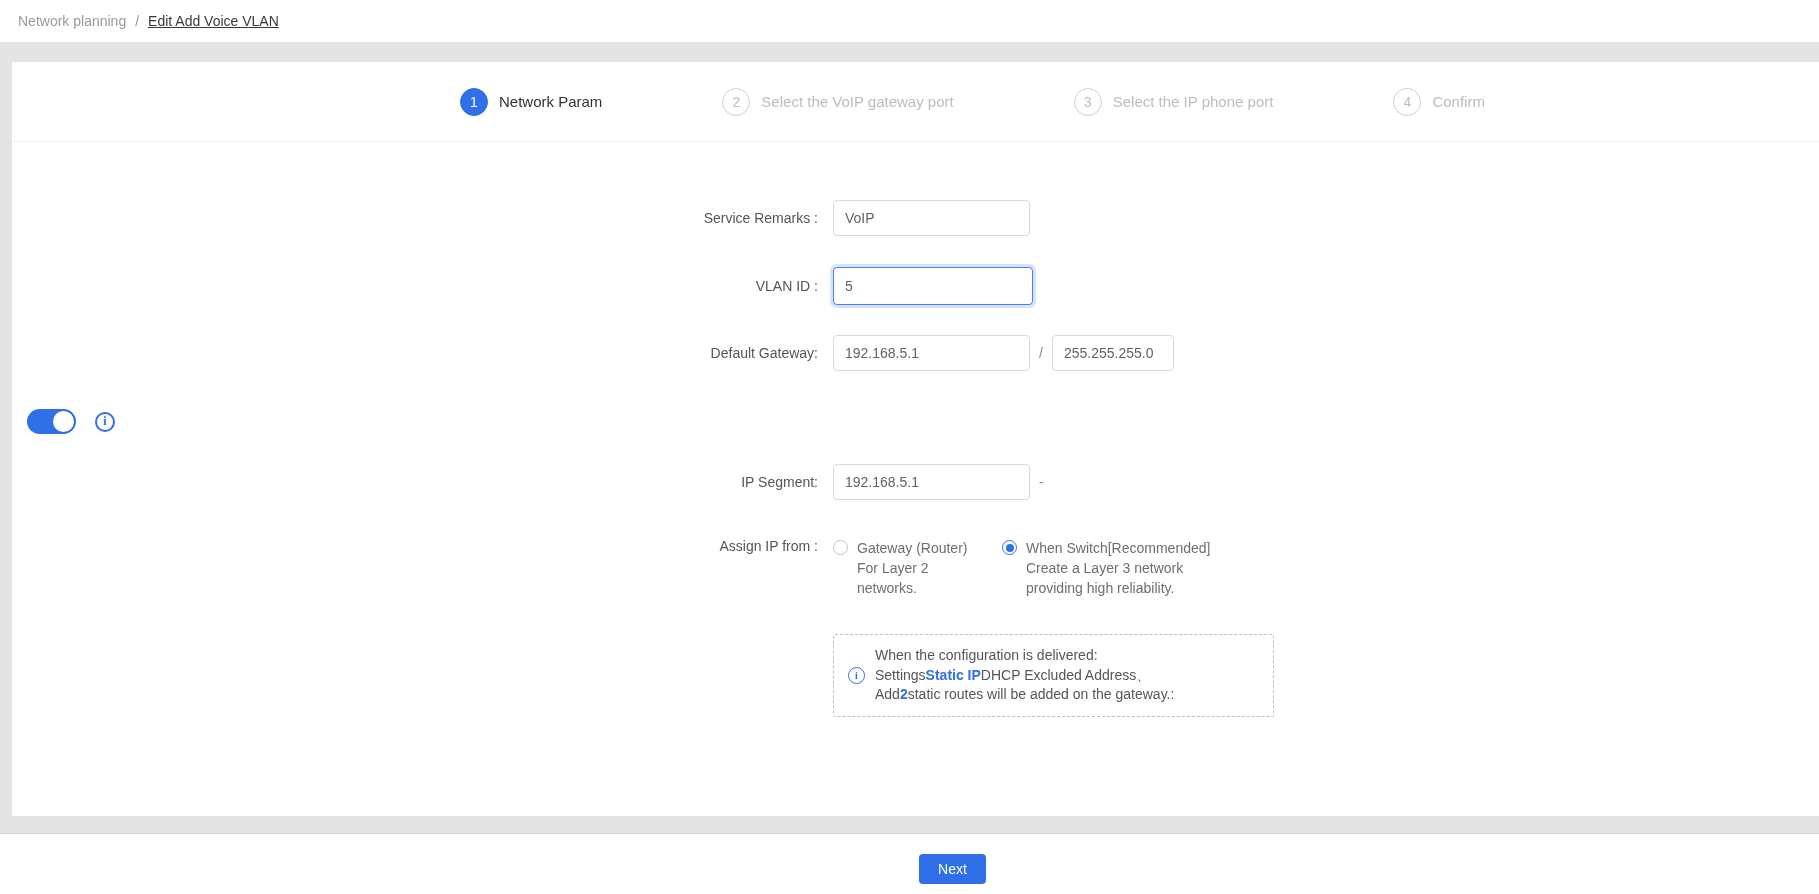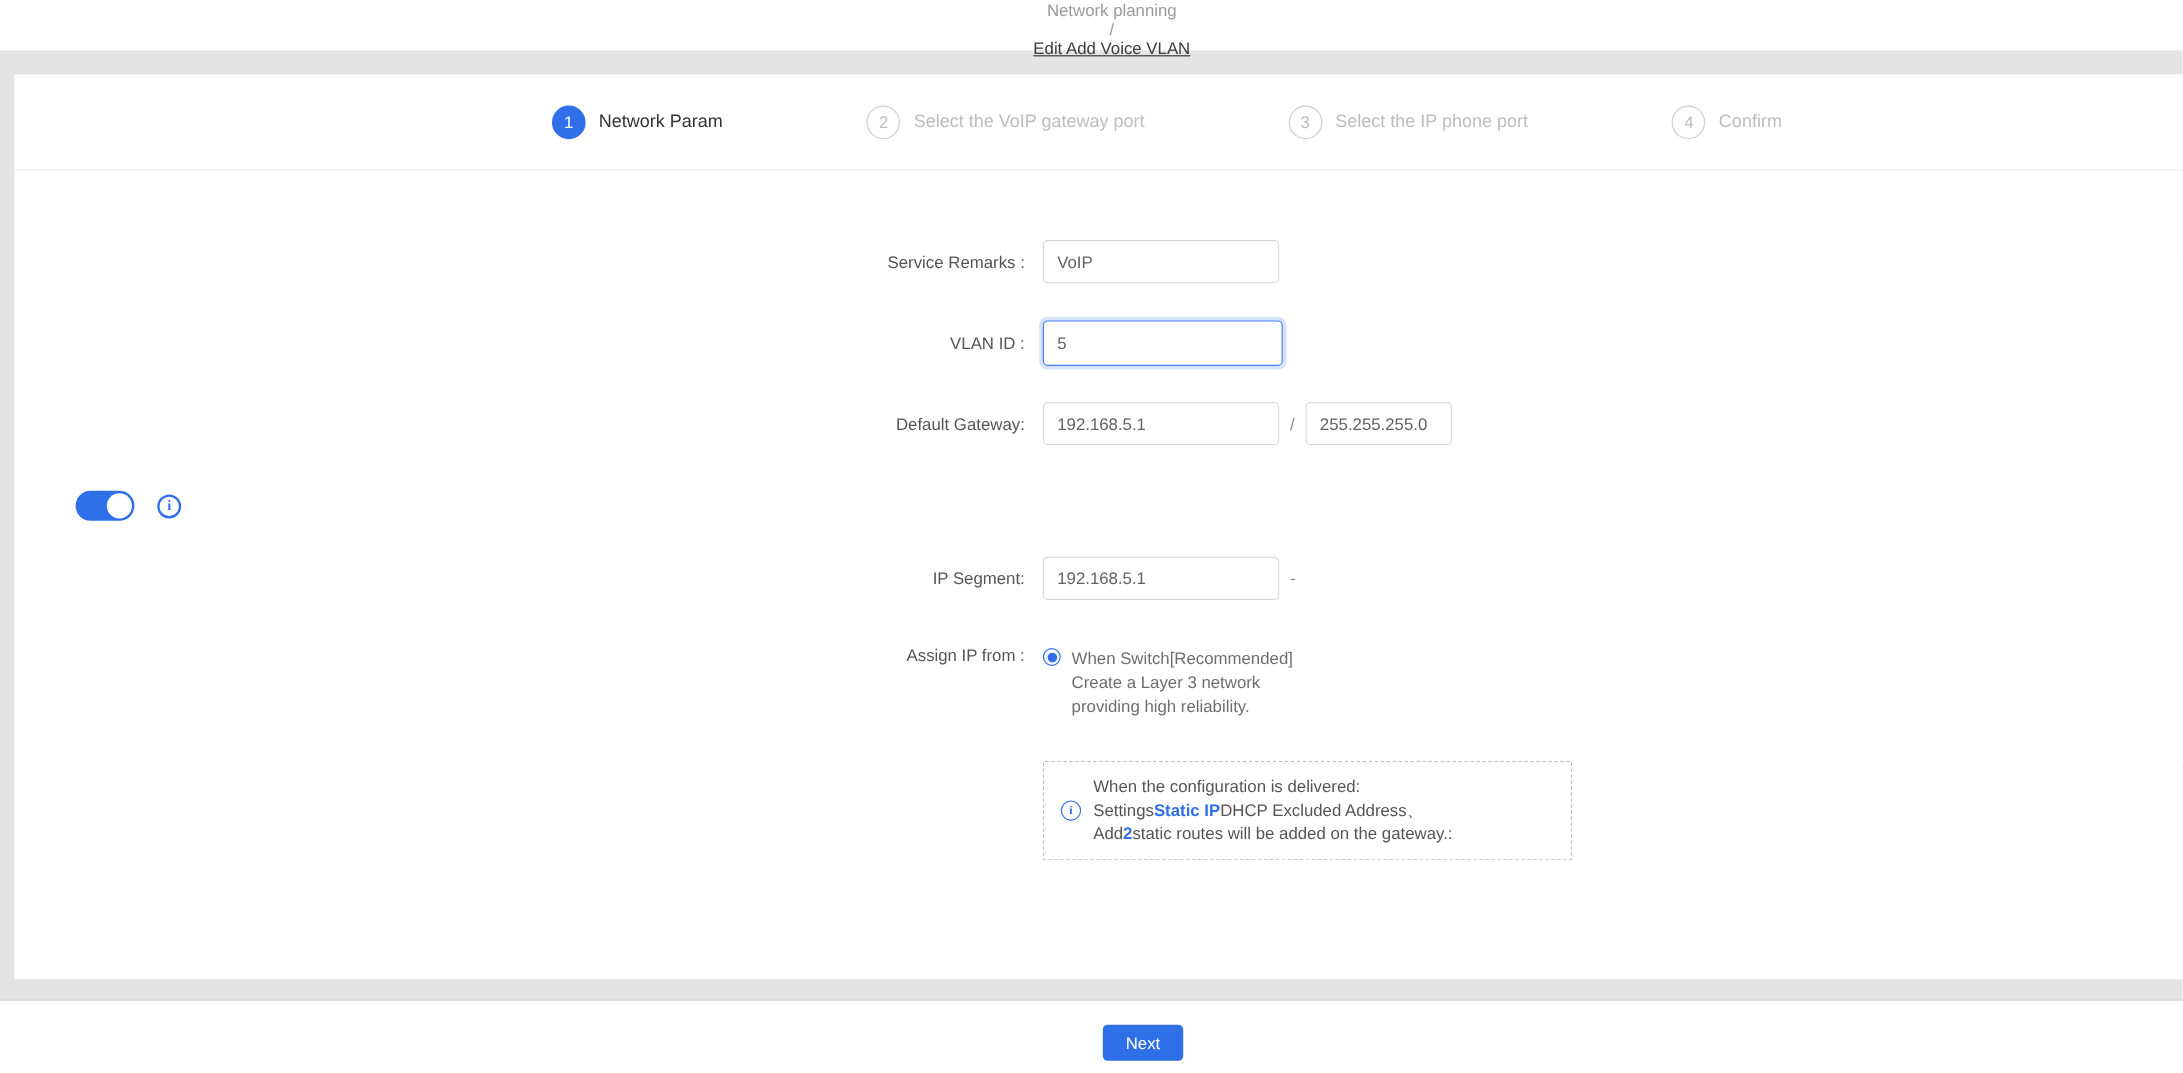--- a/index.html
+++ b/index.html
@@ -1,39 +1,39 @@
 <!DOCTYPE html>
 <html><head>
 <meta charset="utf-8">
 <style>
   * { margin:0; padding:0; }
   body { font-family:"Liberation Sans","DejaVu Sans",sans-serif; }
   .page { width:1819px; height:894px; position:relative; background:#fff; overflow:hidden; }
 
   
-  .breadcrumb { height:42px; display:flex; align-items:center; padding-left:34px; font-size:14px; background:#fff;flex-direction:column; }
+  .breadcrumb { height:42px; display:flex; align-items:center; padding-left:18px; font-size:14px; background:#fff; }
   .bc-parent { color:#9a9a9a; cursor:pointer; }
   .bc-sep { color:#9a9a9a; margin:0 9px; }
   .bc-current { color:#3a3a3a;text-decoration:underline; }
 
   
   .gray-band { background:#e4e4e4; height:792px; box-sizing:border-box; border-bottom:1px solid #d2d2d2; padding:20px 0 0 12px; }
   .card { background:#fff; width:1807px; height:754px; }
 
   
   .steps { height:80px; display:flex; align-items:center; padding-left:448px; gap:120px; border-bottom:1px solid #f0f0f0; box-sizing:border-box; }
   .step { display:flex; align-items:center; gap:11px; }
   .step-circle { width:28px; height:28px; border-radius:50%; display:flex; align-items:center; justify-content:center;
                  font-size:14px; border:1px solid #cfcfcf; color:#bdbdbd; box-sizing:border-box; background:#fff; flex:none; }
   .step--active .step-circle { background:#2f6fe8; border-color:#2f6fe8; color:#fff; }
   .step-label { font-size:15px; color:#bdbdbd; white-space:nowrap; }
   .step--active .step-label { color:#333; }
 
   
-  .form { padding-top:58px;margin-left:36px; }
+  .form { padding-top:58px; }
   .row { display:flex; align-items:center; }
   .row--top { align-items:flex-start; }
   .lbl { flex:0 0 806px; text-align:right; font-size:14px; color:#555; }
   .ctrl { margin-left:15px; display:flex; align-items:center; }
   .row--top .ctrl { align-items:flex-start; }
 
   .ipt { width:197px; height:36px; box-sizing:border-box; border:1px solid #d9d9d9; border-radius:4px;
          padding:0 11px; font-size:14px; color:#606266; font-family:inherit; outline:none; background:#fff; }
   .ipt--focus { border:1px solid #4a7df0; box-shadow:0 0 0 3px rgba(74,125,240,.22); height:38px; width:200px; }
   .ipt--mask { width:122px; }
@@ -146,20 +146,28 @@
           <div class="lbl">IP Segment:</div>
           <div class="ctrl">
             <input class="ipt" type="text" value="192.168.5.1" style="">
             <span class="sep">-</span>
           </div>
         </div>
 
         <div class="row row--top mb6">
           <div class="lbl">Assign IP from :</div>
           <div class="ctrl">
+            <div class="opt opt--first">
+              <span class="radio"></span>
+              <div class="opt-text">
+                <div>Gateway (Router)</div>
+                <div>For Layer 2</div>
+                <div>networks.</div>
+              </div>
+            </div>
             <div class="opt">
               <span class="radio radio--on"></span>
               <div class="opt-text">
                 <div>When Switch[Recommended]</div>
                 <div>Create a Layer 3 network</div>
                 <div>providing high reliability.</div>
               </div>
             </div>
           </div>
         </div>

